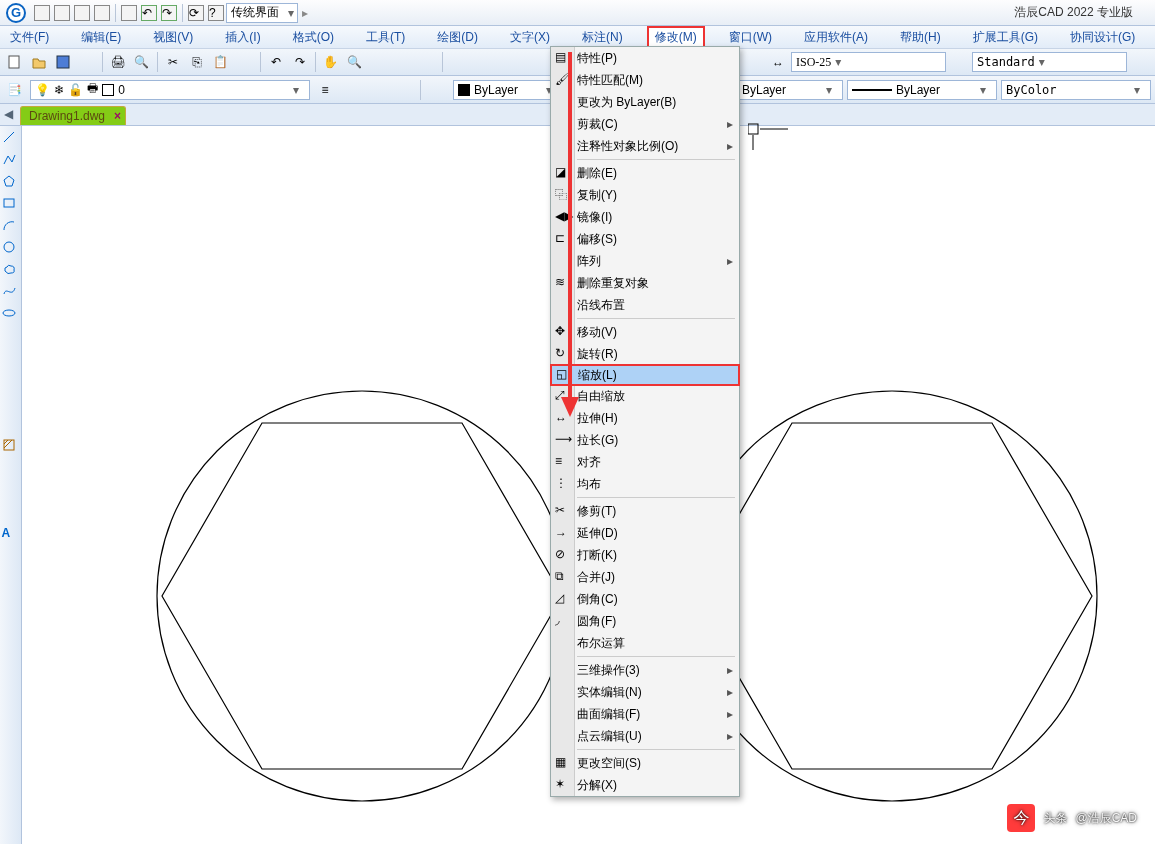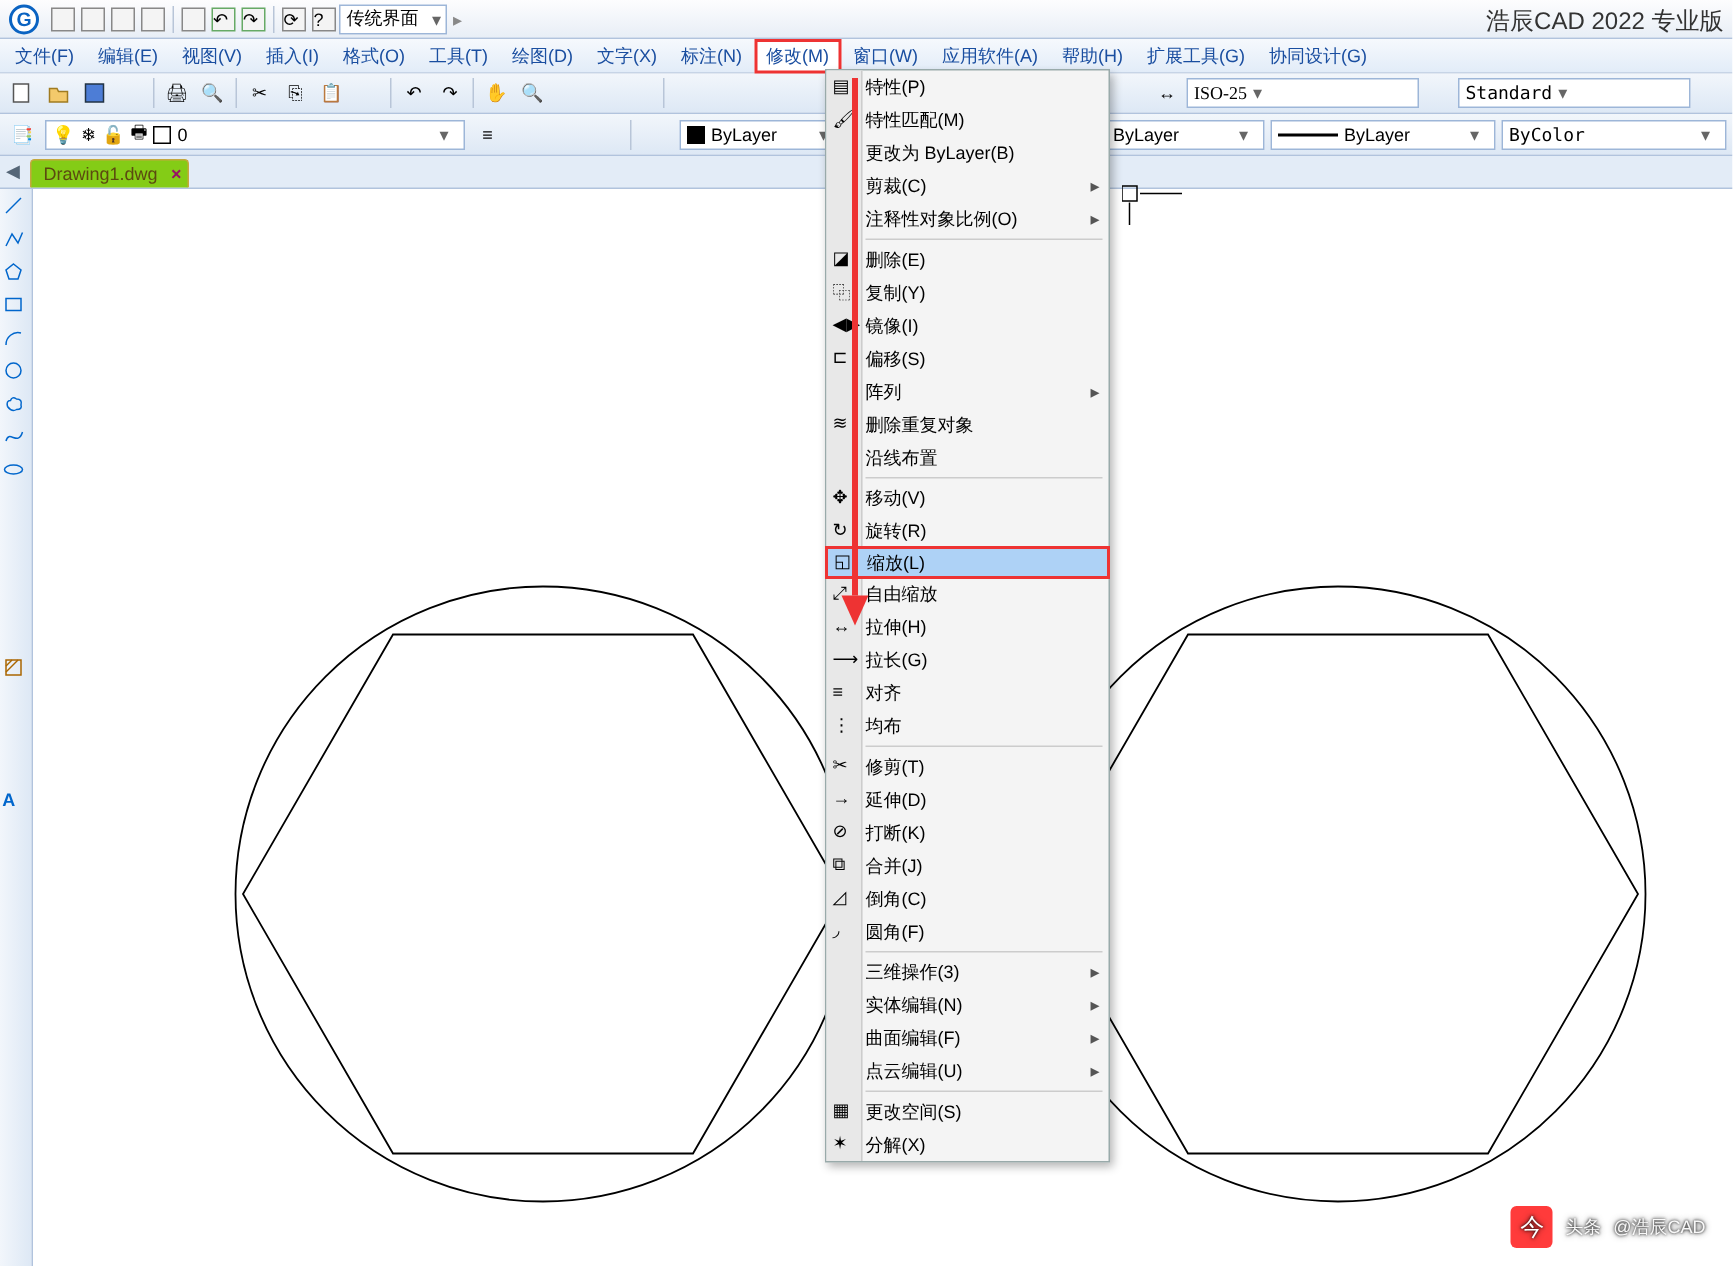--- a/index.html
+++ b/index.html
@@ -3,22 +3,22 @@
 <meta charset="utf-8">
 <style>
 * { margin: 0; padding: 0; box-sizing: border-box; font-family: "Microsoft YaHei", Arial, sans-serif; font-size: 12px; }
 body { background: #fff; width: 1155px; height: 844px; overflow: hidden; position: relative; }
 .titlebar { height: 26px; background: linear-gradient(#fdfdfe,#e8eef6); display:flex; align-items:center; padding: 0 6px; border-bottom:1px solid #b1c3dd;}
 .logo { width:20px; height:20px; background:#fff; border-radius:50%; border:2px solid #0a63c2; display:flex; align-items:center; justify-content:center; margin-right:6px;}
 .logo::before{content:"G"; color:#0a63c2; font-weight:bold; font-size:13px;}
 .qat-icon { width:16px; height:16px; margin:0 2px; display:inline-block; border:1px solid #888; background:#f4f4f4;}
 .qat-sep{width:1px; height:18px; background:#b8c5d8; margin:0 3px;}
 .interface-select{border:1px solid #9db6d8; background:#fff; height:20px; padding:0 18px 14px 4px; font-size:12px; position:relative;}
-.title-text{position:absolute; right:6px; top:4px; color:#333; font-size:16px;}
-.menubar{height:22px; background:linear-gradient(#f6f9fd,#e2ecf8); display:flex; align-items:center; padding:0 2px; color:#1a4ea0;}
+.title-text{position:absolute; right:22px; top:4px; color:#333; font-size:12px;}
+.menubar{height:22px; background:linear-gradient(#f6f9fd,#e2ecf8); display:flex; align-items:center; padding:0 2px; color:#1a4ea0;gap:16px;}
 .menu-item{padding:2px 8px; cursor:default;}
 .menu-item.open{background:#fff; border:2px solid #e33; color:#1a4ea0; padding:1px 6px;}
 .toolbar-row{height:28px; background:linear-gradient(#f2f6fb,#dde8f5); border-top:1px solid #c7d4e6; border-bottom:1px solid #b1c3dd; display:flex; align-items:center; padding:0 4px; gap:2px;}
 .tb-btn{width:22px; height:22px; border:1px solid transparent; display:flex; align-items:center; justify-content:center;}
 .tb-sep{width:1px; height:20px; background:#b8c5d8; margin:0 2px;}
 .combo{height:20px; border:1px solid #9db6d8; background:#fff; display:flex; align-items:center; padding:0 4px; gap:4px;}
 .combo .drop{width:12px; color:#666;}
 .swatch{width:12px; height:12px; border:1px solid #000;}
 .layer-row{height:28px; background:linear-gradient(#f2f6fb,#dde8f5); border-bottom:1px solid #b1c3dd; display:flex; align-items:center; padding:0 4px; gap:4px;}
 .tab-strip{height:22px; background:#e3ecf7; display:flex; align-items:flex-end; padding-left:20px; border-bottom:1px solid #b1c3dd;}
@@ -341,20 +341,23 @@
       <span>合并(J)</span>
     </div>
   <div class="dd-row">
       <span class="dd-icon">◿</span>
       <span>倒角(C)</span>
     </div>
   <div class="dd-row">
       <span class="dd-icon">◞</span>
       <span>圆角(F)</span>
     </div>
+  <div class="dd-row">
+      <span>布尔运算</span>
+    </div>
   <div class="dd-sep"></div>
   <div class="dd-row dd-sub">
       <span>三维操作(3)</span>
     </div>
   <div class="dd-row dd-sub">
       <span>实体编辑(N)</span>
     </div>
   <div class="dd-row dd-sub">
       <span>曲面编辑(F)</span>
     </div>

